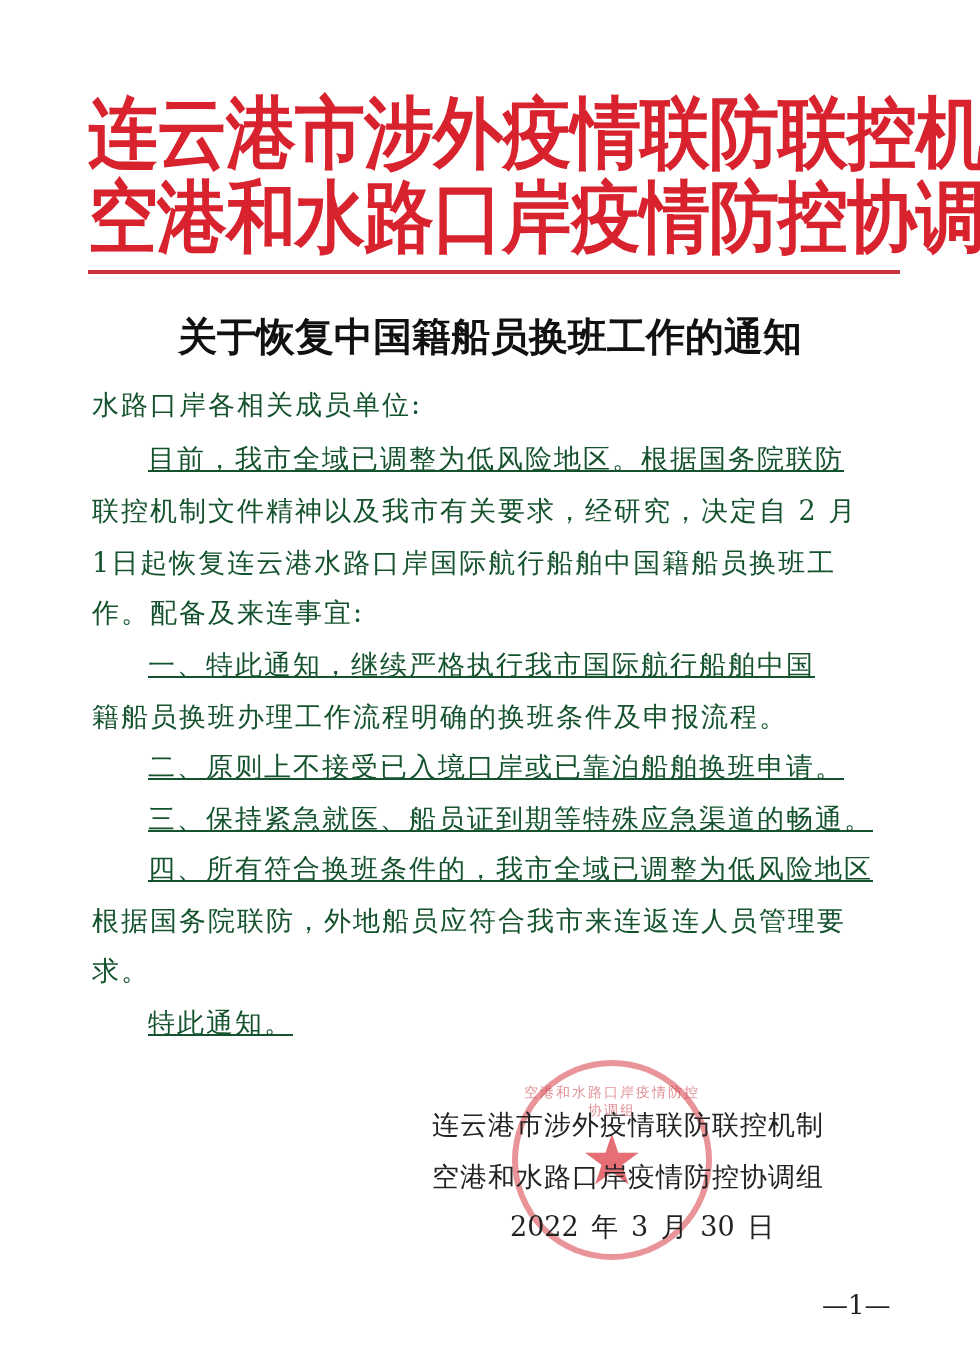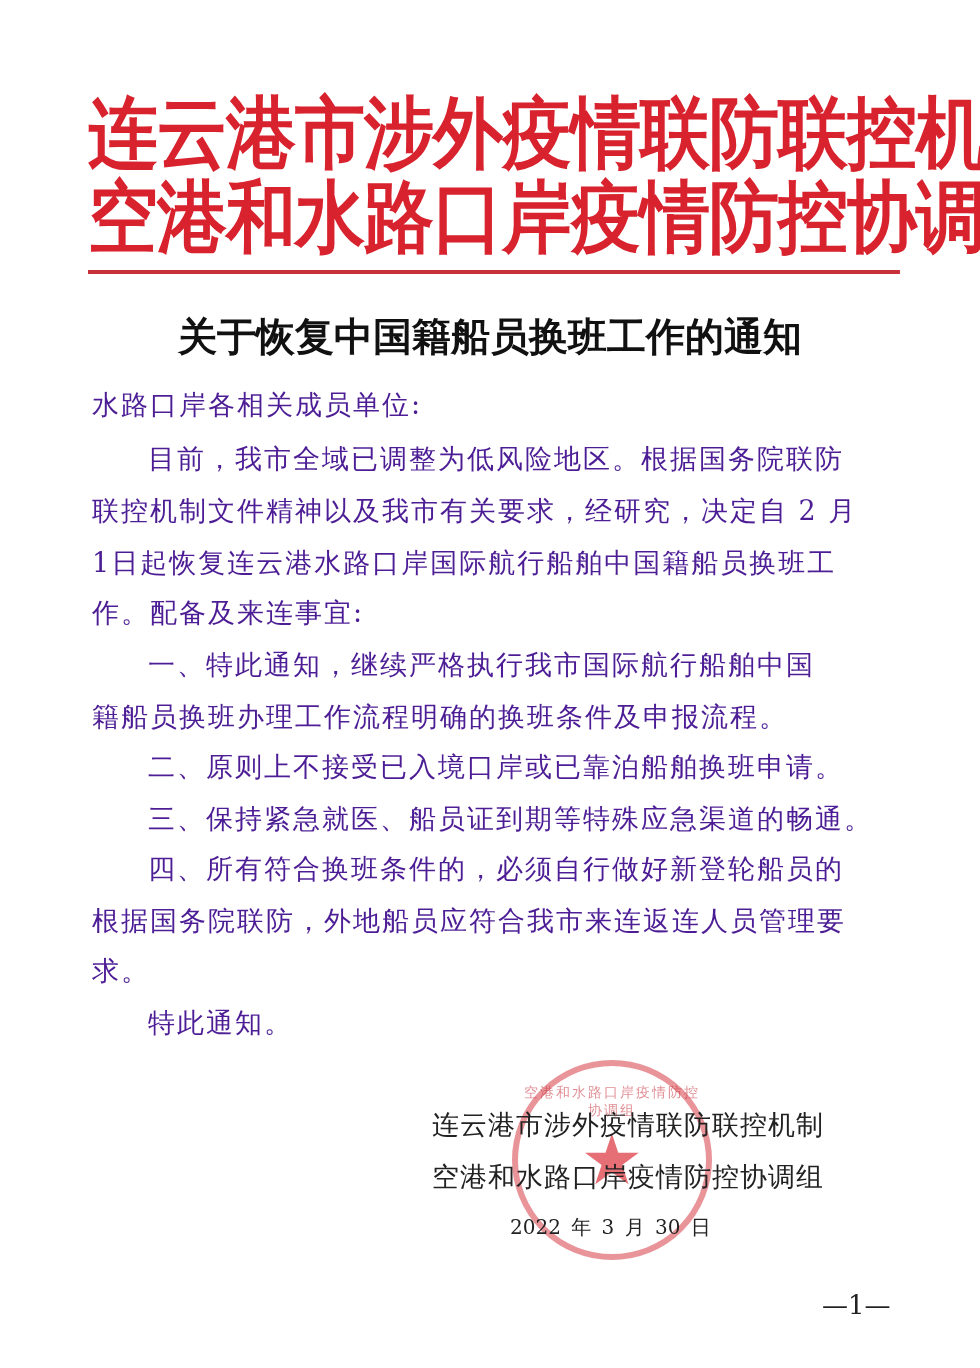--- a/index.html
+++ b/index.html
@@ -19,29 +19,29 @@
   .red-rule {
     position: absolute; left: 88px; top: 270px; width: 812px; height: 4px;
     background: #c8303a;
   }
   .doc-title {
     position: absolute; left: 0; width: 980px; top: 308px; text-align: center;
     font-size: 39px; font-weight: bold; line-height: 56px; color: #111;
   }
   .body-line {
     position: absolute; left: 92px; font-size: 27px; line-height: 40px;
-    white-space: nowrap; color: #4c1d95; letter-spacing: 2px;
+    white-space: nowrap; color: #14532d; letter-spacing: 2px;
   }
-  .indent { left: 148px; }
+  .indent { left: 148px; text-decoration: underline; }
   .sig-line {
     position: absolute; left: 432px; font-size: 27px; line-height: 40px;
     white-space: nowrap; color: #222; letter-spacing: 1px; z-index: 2;
   }
   .date-line {
-    position: absolute; left: 510px; font-size: 20px; line-height: 40px;
+    position: absolute; left: 510px; font-size: 27px; line-height: 40px;
     white-space: nowrap; color: #222; z-index: 2; word-spacing: 4px;
   }
   .seal {
     position: absolute; left: 512px; top: 1060px; width: 200px; height: 200px;
     border-radius: 50%; border: 6px solid rgba(214, 60, 70, 0.55);
     box-sizing: border-box; z-index: 1;
   }
   .seal-star {
     position: absolute; left: 50%; top: 50%; transform: translate(-50%, -50%);
     font-size: 70px; color: rgba(220, 50, 60, 0.7); line-height: 1;
@@ -72,21 +72,21 @@
 <div class="body-line" style="top:491px">联控机制文件精神以及我市有关要求，经研究，决定自 2 月</div>
 <div class="body-line" style="top:543px">1日起恢复连云港水路口岸国际航行船舶中国籍船员换班工</div>
 <div class="body-line" style="top:593px">作。配备及来连事宜:</div>
 
 <div class="body-line indent" style="top:645px">一、特此通知，继续严格执行我市国际航行船舶中国</div>
 <div class="body-line" style="top:697px">籍船员换班办理工作流程明确的换班条件及申报流程。</div>
 
 <div class="body-line indent" style="top:747px">二、原则上不接受已入境口岸或已靠泊船舶换班申请。</div>
 <div class="body-line indent" style="top:799px">三、保持紧急就医、船员证到期等特殊应急渠道的畅通。</div>
 
-<div class="body-line indent" style="top:849px">四、所有符合换班条件的，必须自行做好新登轮船员的</div>
+<div class="body-line indent" style="top:849px">四、所有符合换班条件的，我市全域已调整为低风险地区</div>
 <div class="body-line" style="top:901px">根据国务院联防，外地船员应符合我市来连返连人员管理要</div>
 <div class="body-line" style="top:951px">求。</div>
 
 <div class="body-line indent" style="top:1003px">特此通知。</div>
 
 <div class="seal">
   <div class="seal-text">空港和水路口岸疫情防控协调组</div>
   <div class="seal-star">★</div>
 </div>
 

